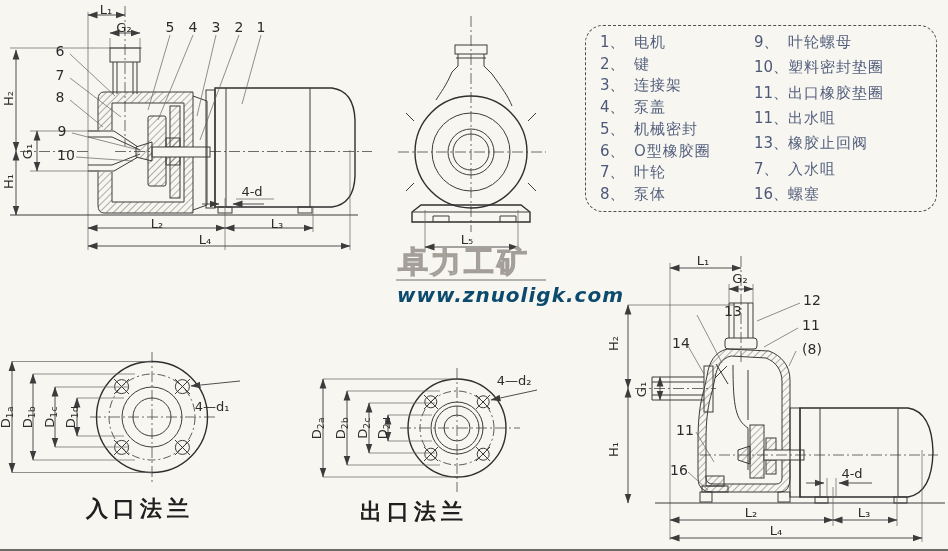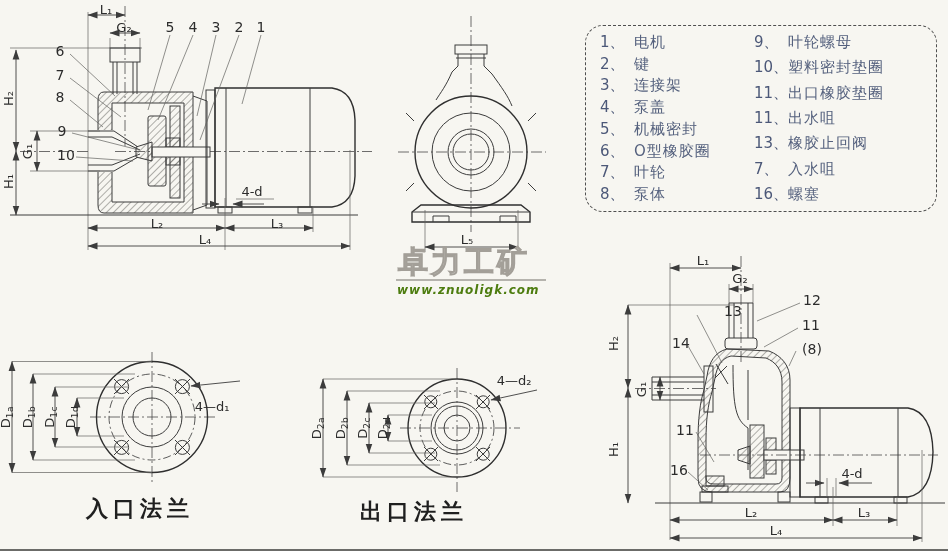--- a/index.html
+++ b/index.html
@@ -28,21 +28,21 @@
   .legend{position:absolute;left:585px;top:25px;width:352px;height:187px;border:1.6px dashed #4f4f4f;border-radius:18px;box-sizing:border-box;}
   .lg-col{position:absolute;top:7px;bottom:7px;display:flex;flex-direction:column;justify-content:space-between;}
   .lg-col.c1{left:14px;} .lg-col.c2{left:168px;}
   .lg-row{display:flex;align-items:center;font-size:15px;color:#55617e;white-space:nowrap;}
   .lg-num{min-width:34px;color:#4c5878;}
   .lg-label{letter-spacing:1px;}
 
   .wm-brand{position:absolute;left:398px;top:242px;font-size:30px;font-weight:700;letter-spacing:3px;
             color:#c6c4be;-webkit-text-stroke:1px #a39f98;white-space:nowrap;}
   .wm-line{position:absolute;left:396px;top:279px;width:150px;height:2px;background:#b5b3ad;}
-  .wm-url{position:absolute;left:397px;top:283px;font-size:12px;font-style:italic;font-weight:700;color:#4d7c0f;letter-spacing:1px;white-space:nowrap;}
+  .wm-url{position:absolute;left:397px;top:283px;font-size:20px;font-style:italic;font-weight:700;color:#0c4a6e;letter-spacing:1px;white-space:nowrap;}
 </style>
 </head>
 <body>
 
 <div id="stage">
 
   <svg class="art" width="948" height="551" viewBox="0 0 948 551">
     <defs>
       <marker id="ar" markerWidth="11" markerHeight="8" refX="9.5" refY="4" orient="auto-start-reverse" markerUnits="userSpaceOnUse">
         <path d="M0,0.6 L10,4 L0,7.4 Z" fill="#3c3c3c"></path>

